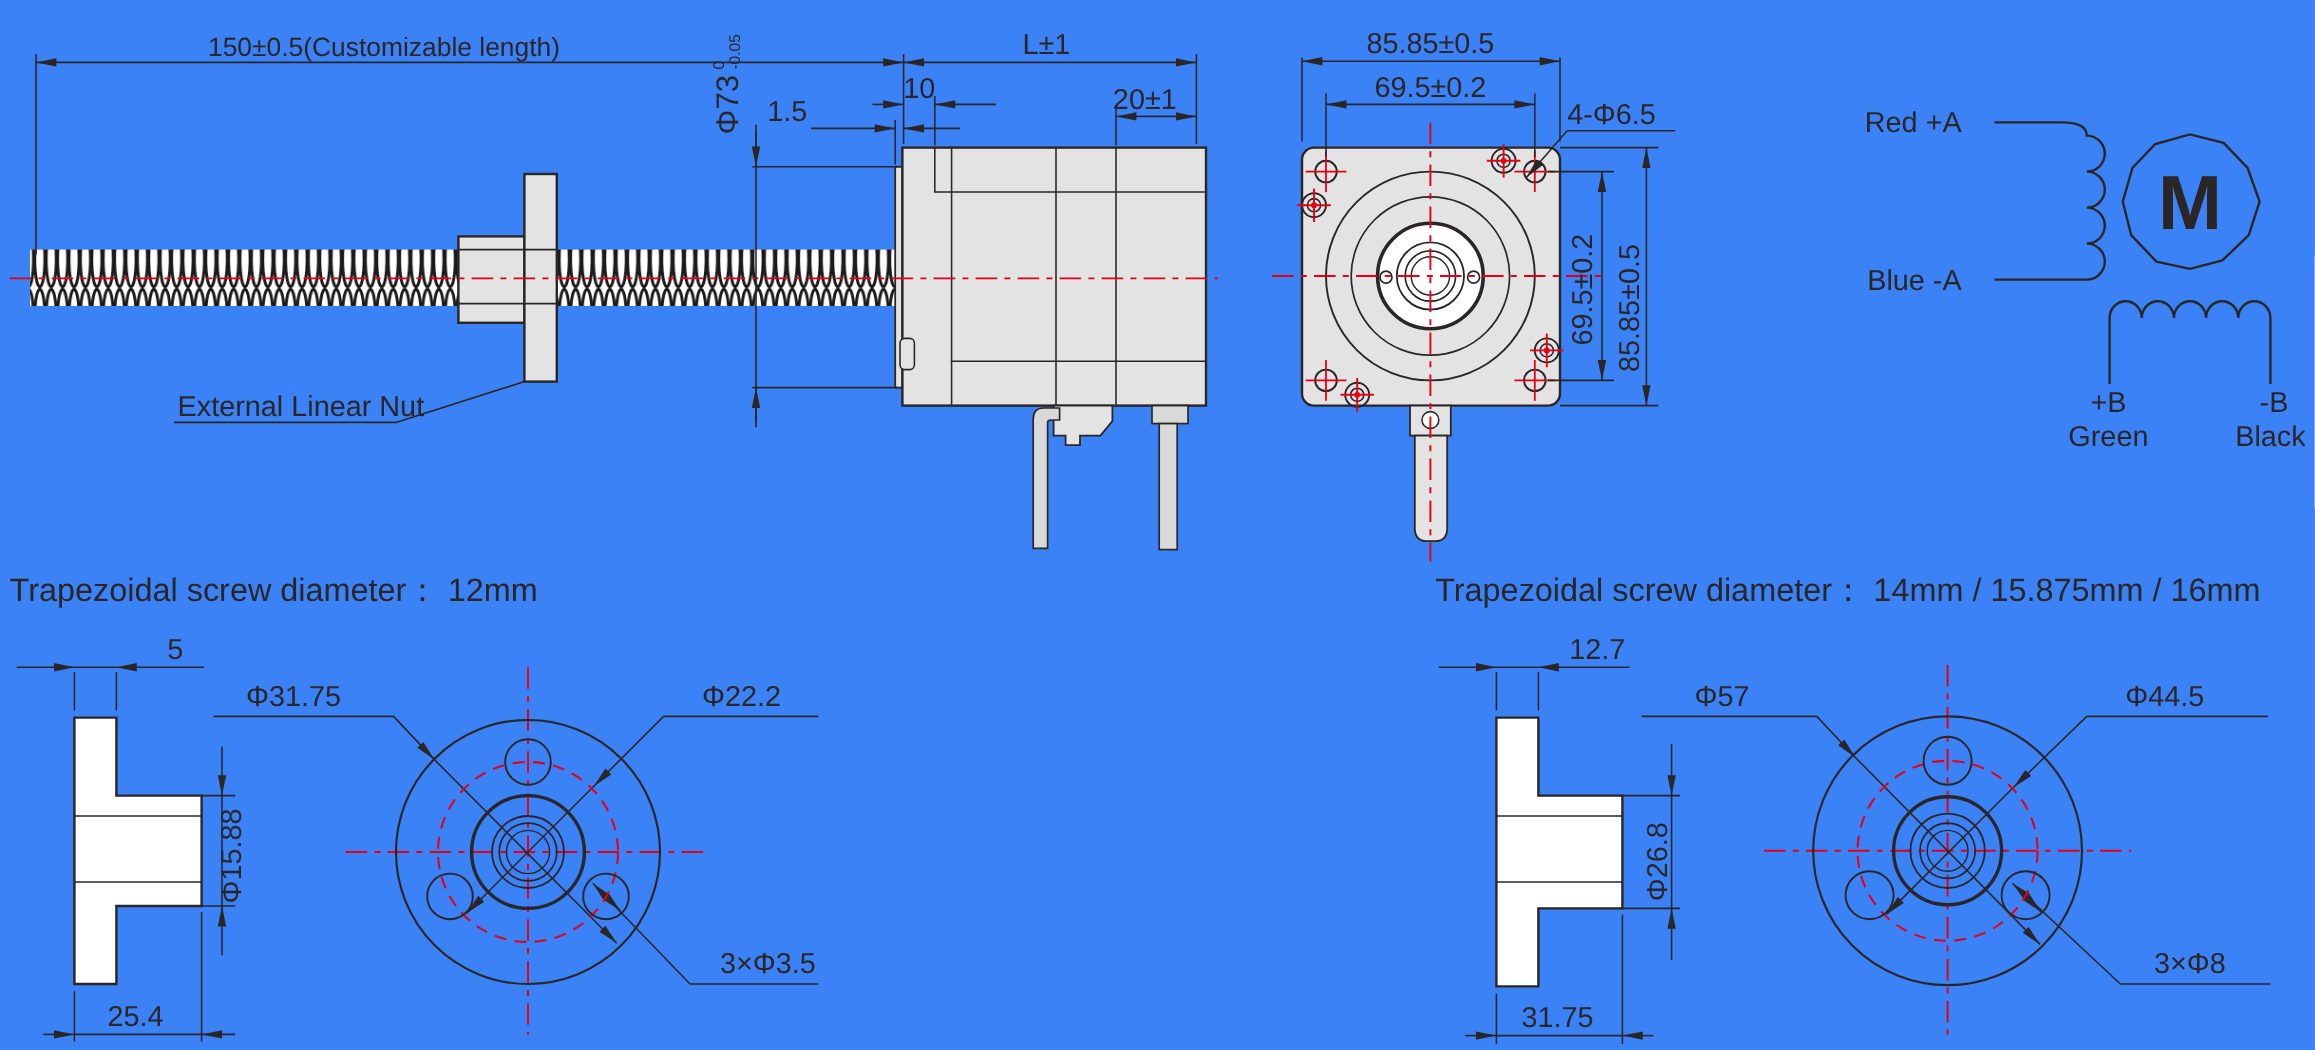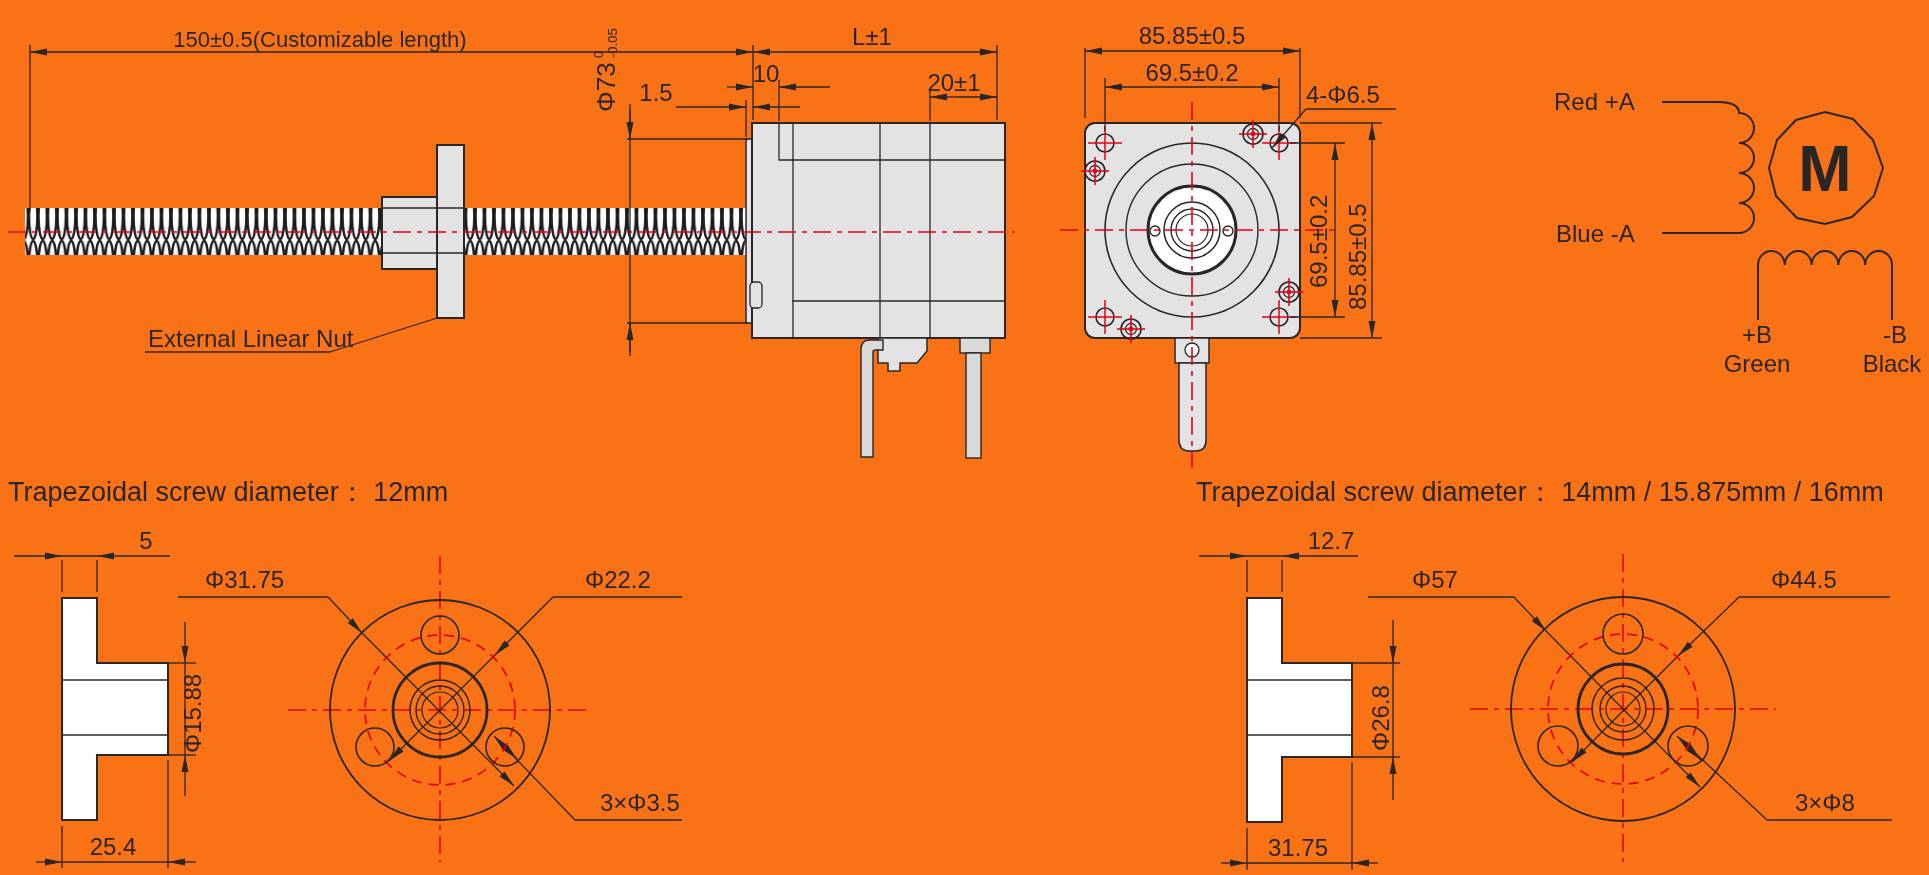--- a/index.html
+++ b/index.html
@@ -1,16 +1,16 @@
 <!DOCTYPE html>
 <html><head>
 <meta charset="utf-8">
 <style>
   html,body{margin:0;padding:0;background:#ffffff;}
-  #stage{position:relative;width:1929px;height:875px;background:#f97316;overflow:hidden;
+  #stage{position:relative;width:1929px;height:875px;background:#3b82f6;overflow:hidden;
          font-family:"Liberation Sans","DejaVu Sans",sans-serif;}
   svg text{font-family:"Liberation Sans","DejaVu Sans",sans-serif;fill:#2b2626;}
   .dim{font-size:24px;}
   .dim-sm{font-size:22px;}
   .tol{font-size:13px;}
   .title{font-size:27px;}
   .wlabel{font-size:24px;}
   .mletter{font-size:64px;font-weight:bold;}
 </style>
 </head>

